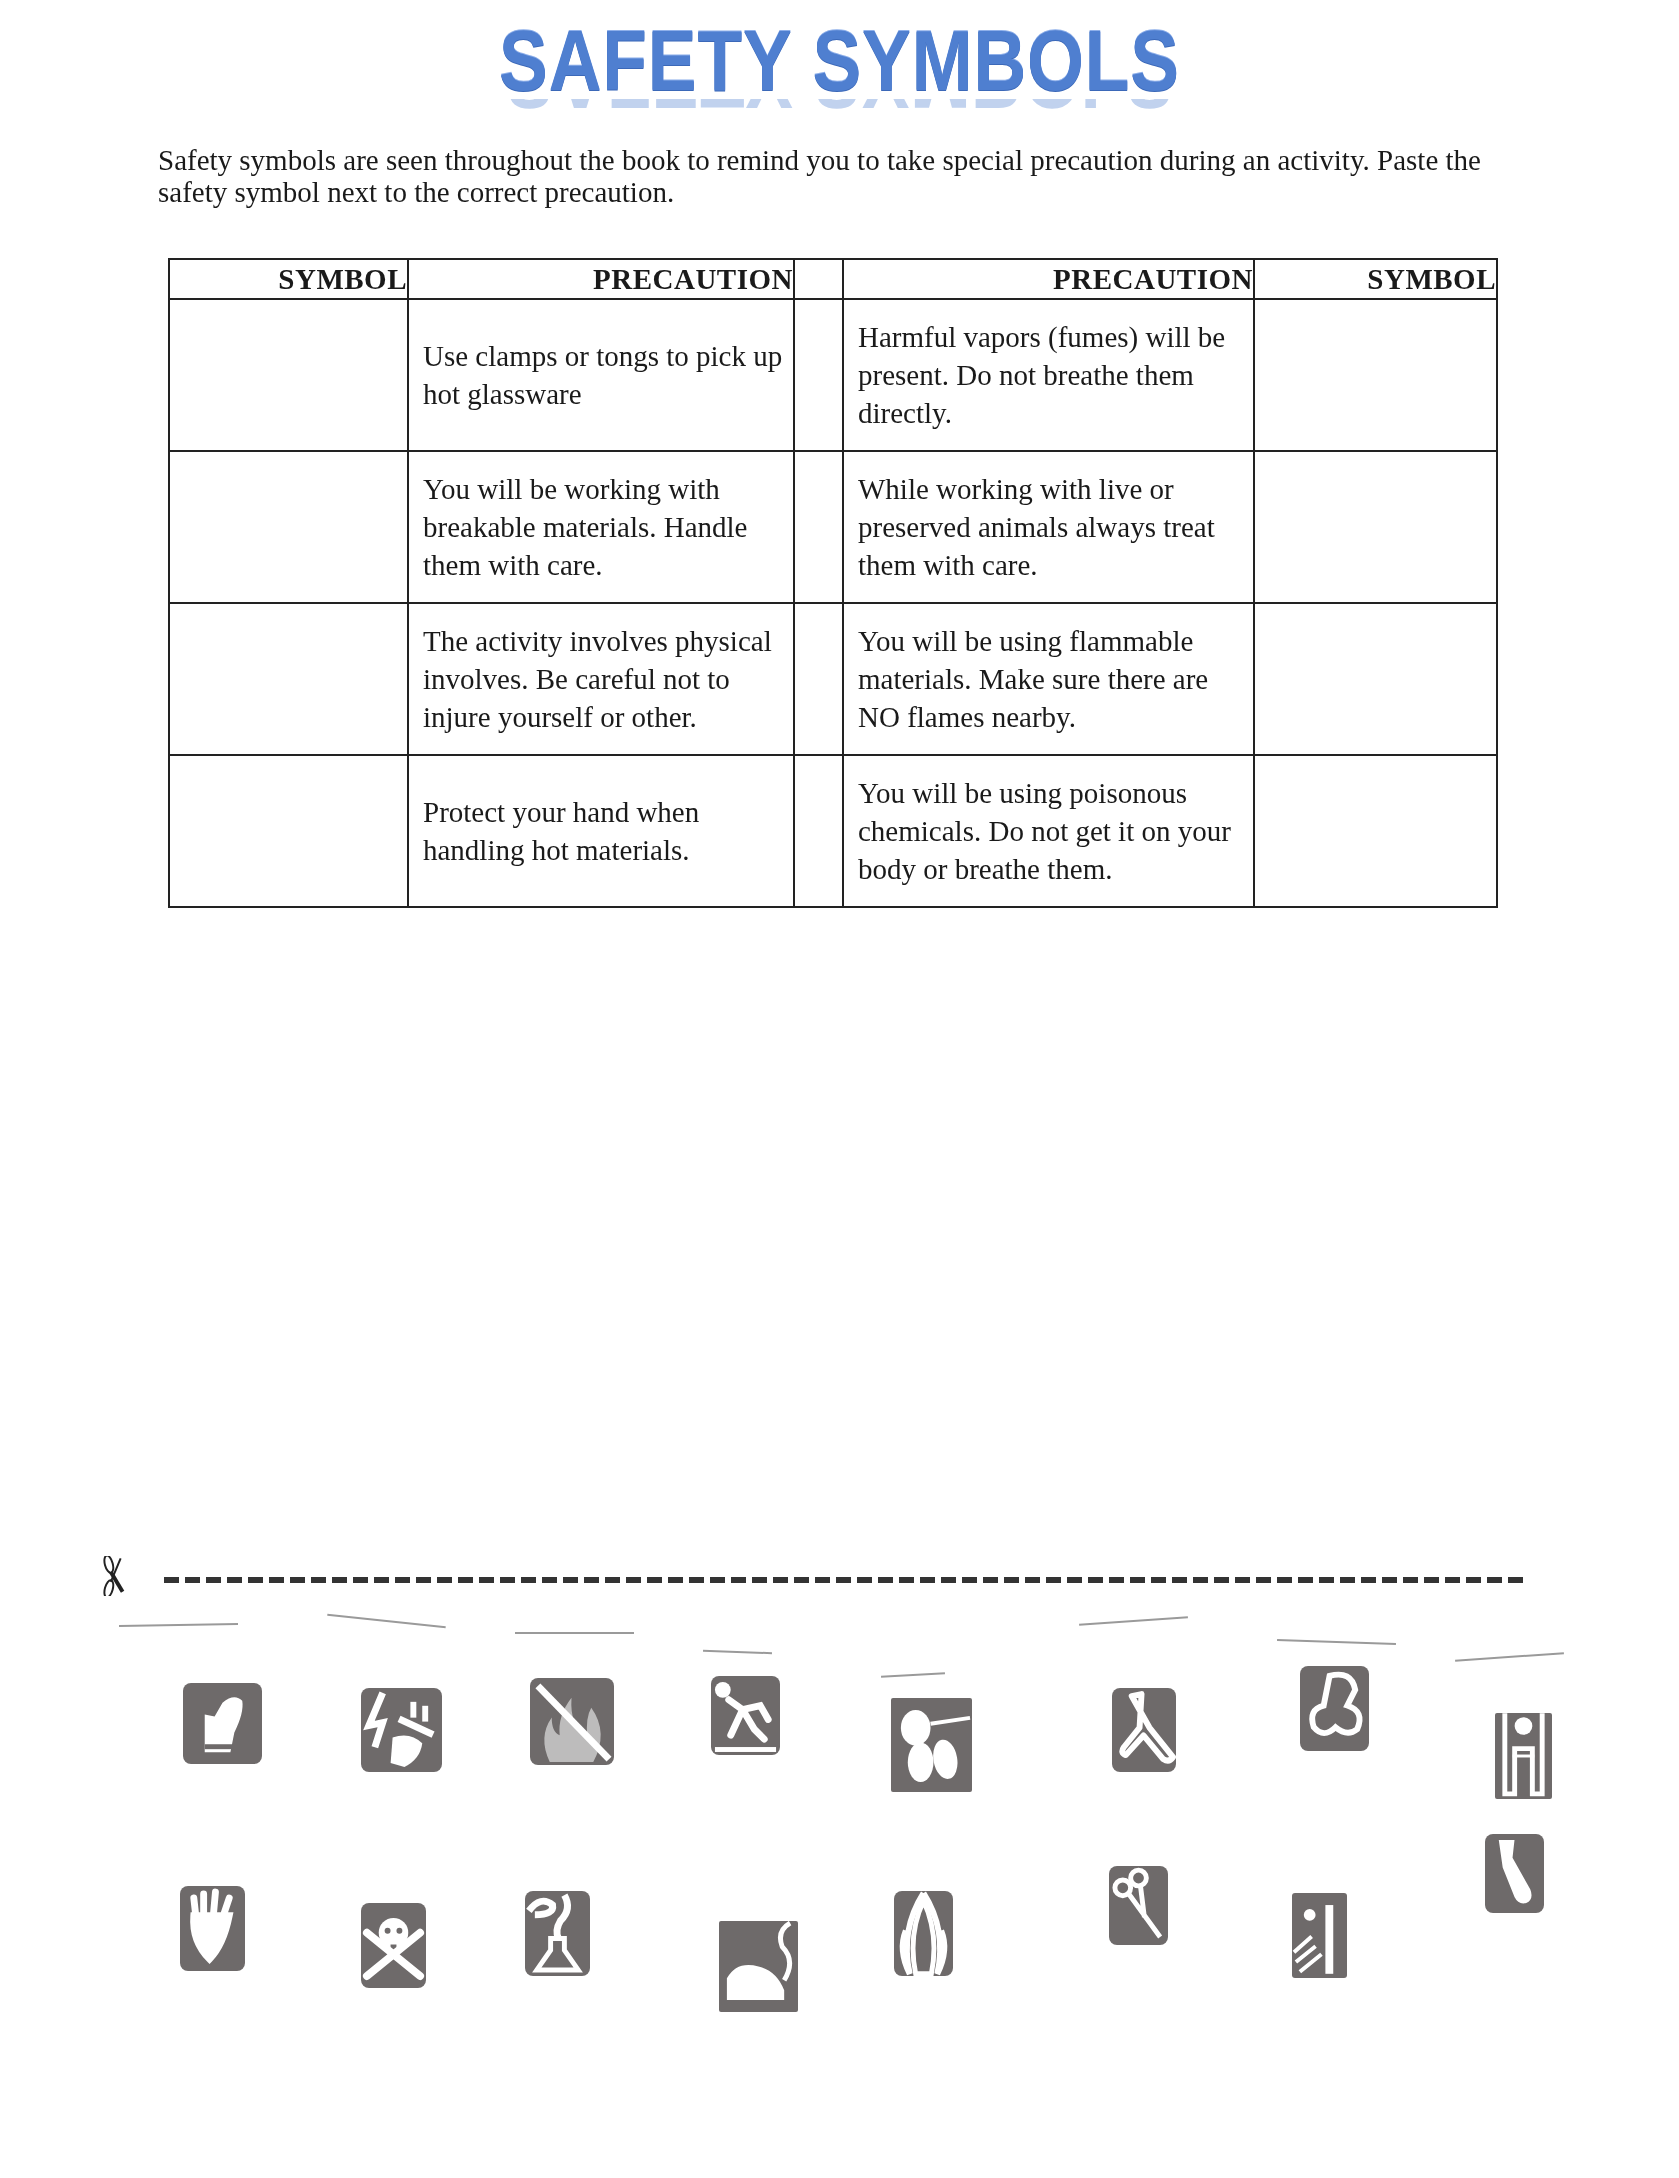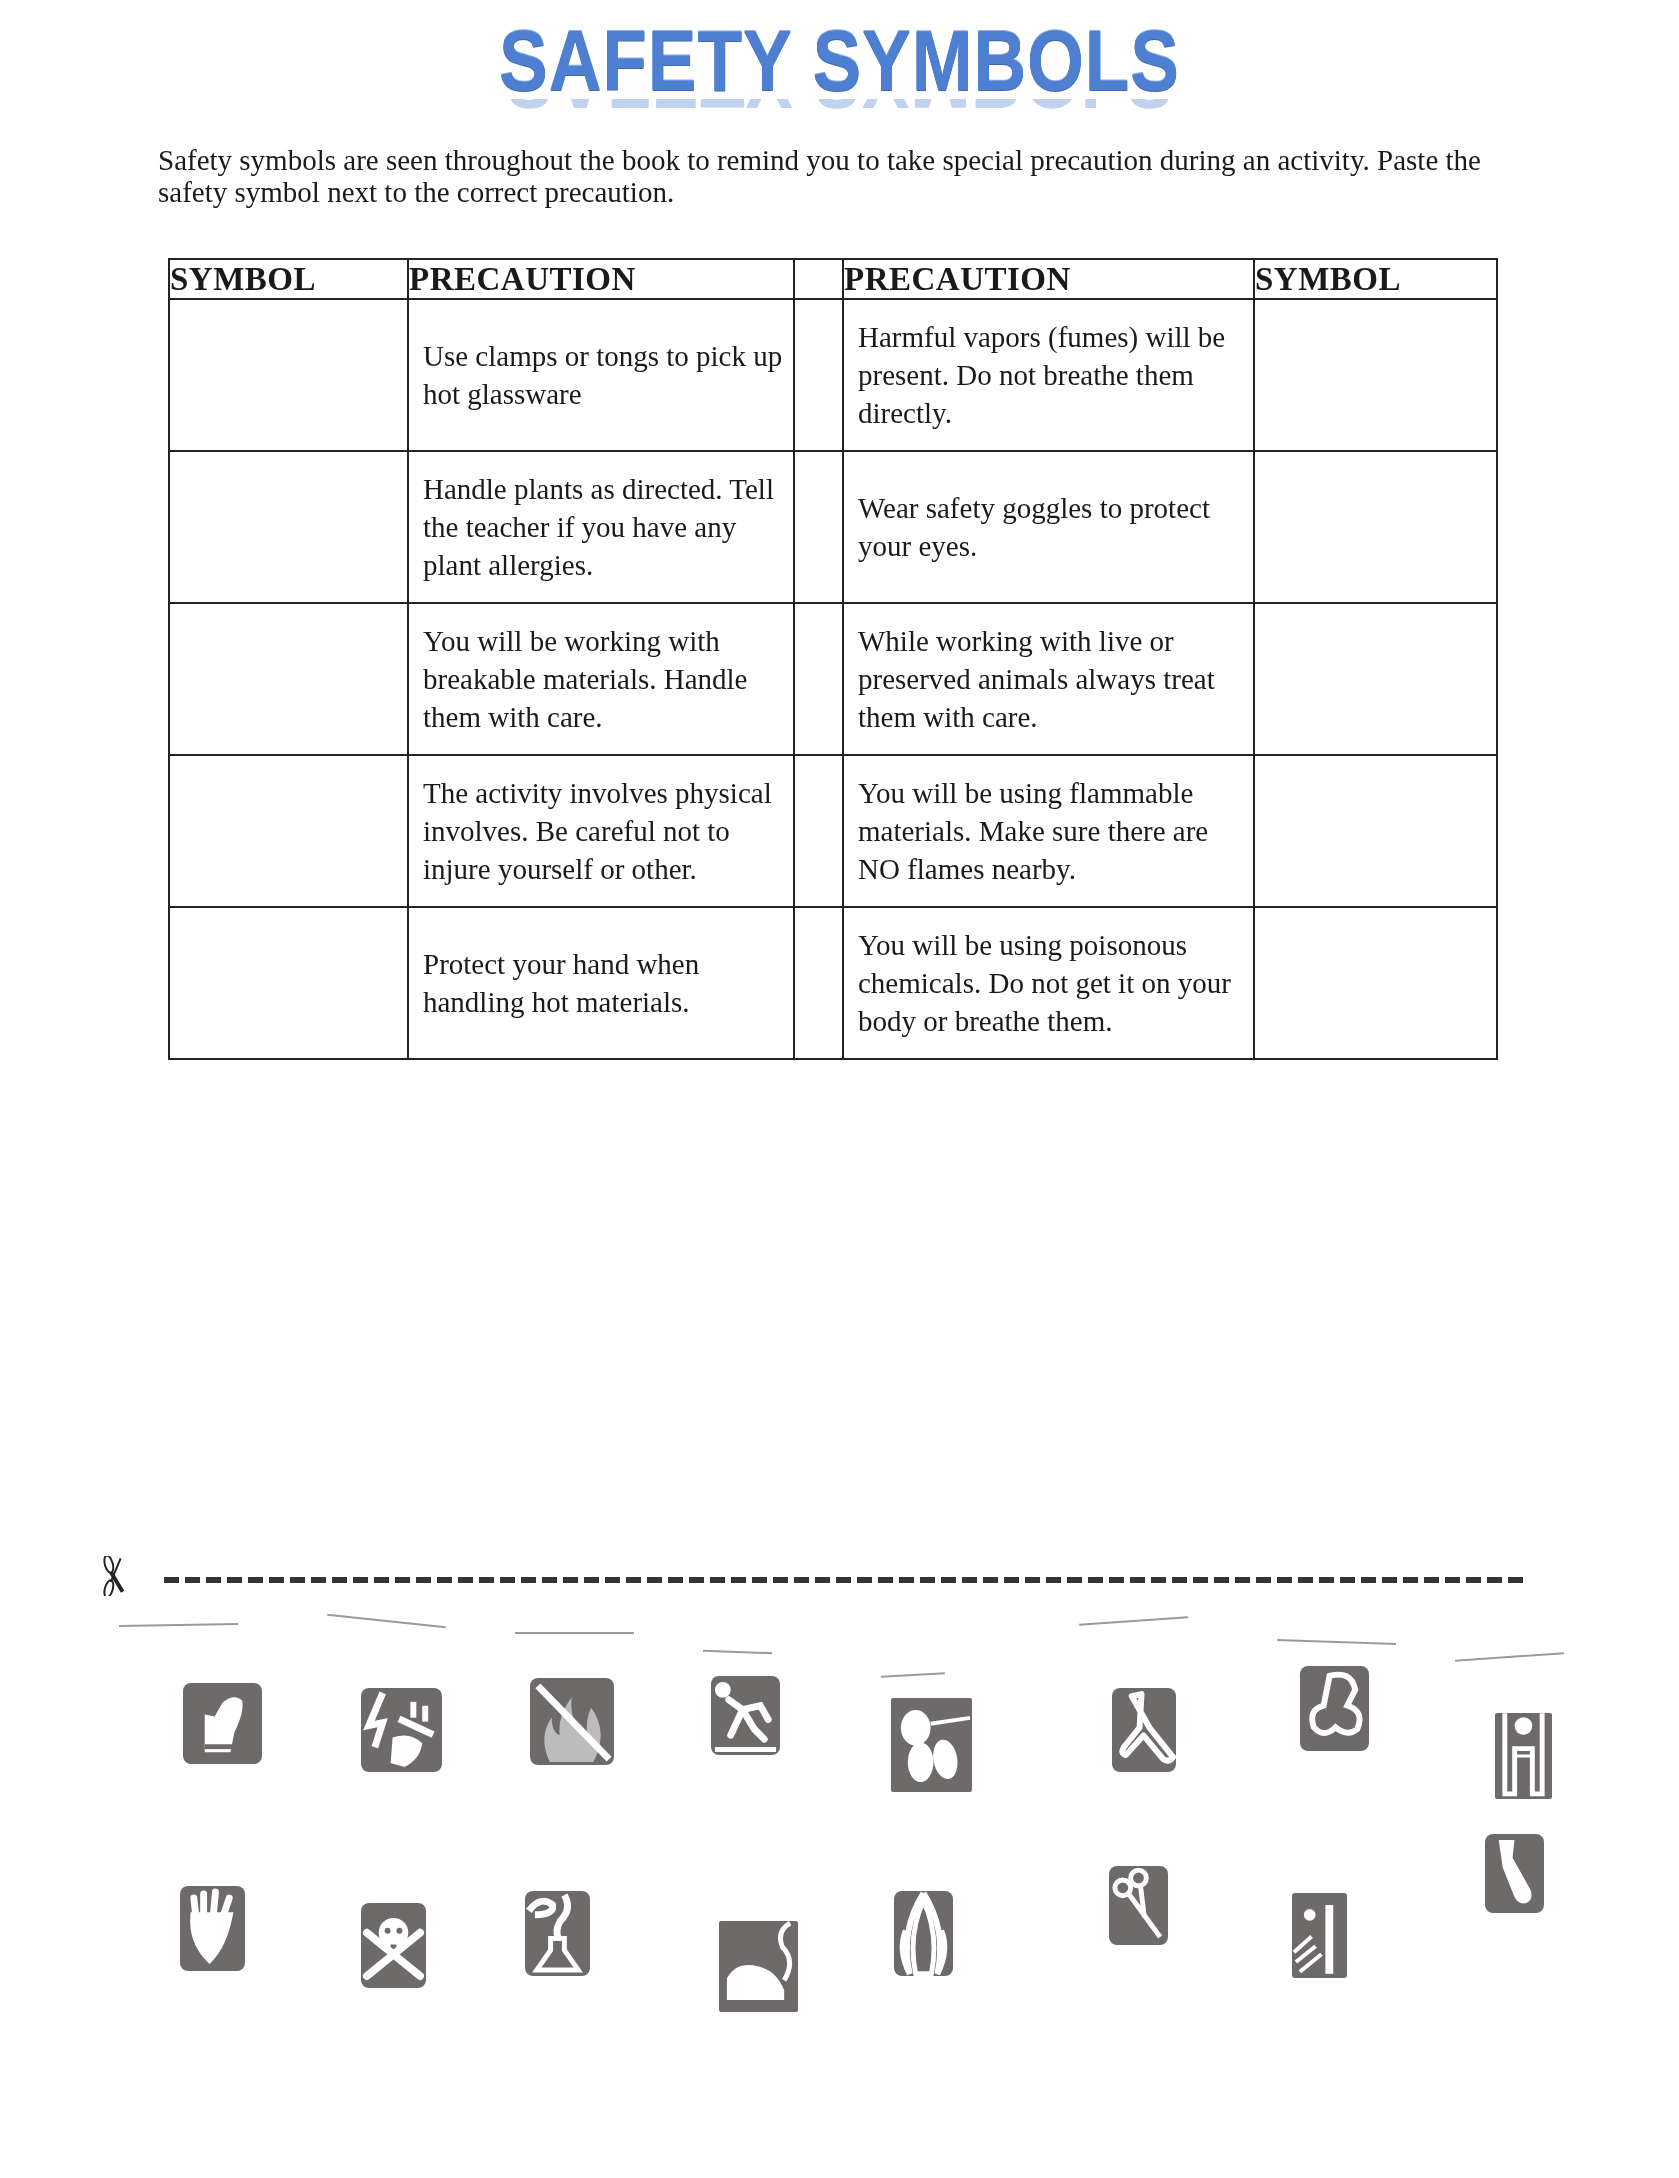--- a/index.html
+++ b/index.html
@@ -10,21 +10,21 @@
            font-size:85px; letter-spacing:1px; color:#4f7fd0; line-height:1;
            transform:scaleX(0.86); transform-origin:center top;
            text-shadow: 0 1px 0 #3b68b8, 0 -1px 0 #8fb0ea; }
   .title-reflect { position:absolute; left:0; width:1679px; top:99px; height:22px; overflow:hidden;
            text-align:center; font-family:"Liberation Sans","DejaVu Sans",sans-serif; font-weight:bold;
            font-size:85px; color:#4f7fd0; line-height:1; opacity:0.35;
            transform:scaleX(0.86) scaleY(-1); transform-origin:center center; }
   .intro { position:absolute; left:158px; top:144px; width:1337px; font-size:29px; line-height:32px; }
   table.grid { position:absolute; left:168px; top:258px; border-collapse:collapse; table-layout:fixed; }
   table.grid td, table.grid th { border:2px solid #222; padding:0; vertical-align:middle; }
-  table.grid th { height:38px; font-size:33px; font-weight:bold; text-align:left; letter-spacing:0.5px; }
+  table.grid th { height:38px; font-size:29px; font-weight:bold; text-align:right; letter-spacing:0.5px; }
   table.grid td.prec { font-size:29px; line-height:38px; padding:0 8px 0 14px; text-align:left; }
   table.grid tr.row td { height:150px; }
   .cut-line { position:absolute; left:99px; top:1556px; width:1436px; height:40px; }
   .scissors { position:absolute; left:0; top:0; width:59px; height:40px; }
   .dashes { position:absolute; left:65px; top:21px; width:1362px; height:6px;
             background: repeating-linear-gradient(90deg, #333 0 15px, transparent 15px 21px); }
   .strip { position:absolute; height:2px; background:#9a9a9a; }
   .symbol { position:absolute; background:#6e6a6a; border-radius:8px; overflow:hidden; }
   .symbol svg { width:100%; height:100%; display:block; }
 </style>
@@ -56,27 +56,20 @@
   <tbody>
     <tr class="row">
       <td></td>
       <td class="prec">Use clamps or tongs to pick up hot glassware</td>
       <td></td>
       <td class="prec">Harmful vapors (fumes) will be present.  Do not breathe them directly.</td>
       <td></td>
     </tr>
     <tr class="row">
       <td></td>
-      <td class="prec">Handle plants as directed. Tell the teacher if you have any plant allergies.</td>
-      <td></td>
-      <td class="prec">Wear safety goggles to protect your eyes.</td>
-      <td></td>
-    </tr>
-    <tr class="row">
-      <td></td>
       <td class="prec">You will be working with breakable materials. Handle them with care.</td>
       <td></td>
       <td class="prec">While working with live or preserved animals always treat them with care.</td>
       <td></td>
     </tr>
     <tr class="row">
       <td></td>
       <td class="prec">The activity involves physical involves.  Be careful not to injure yourself or other.</td>
       <td></td>
       <td class="prec">You will be using flammable materials.  Make sure there are NO flames nearby.</td>

